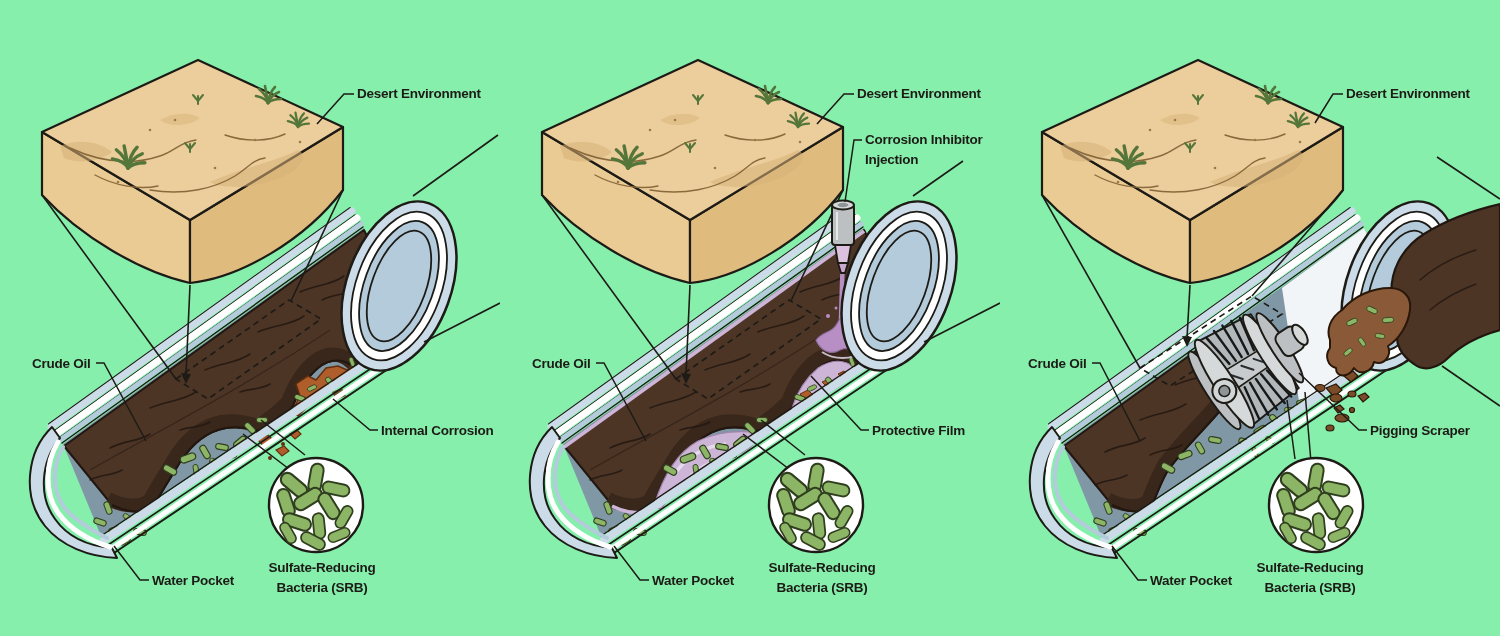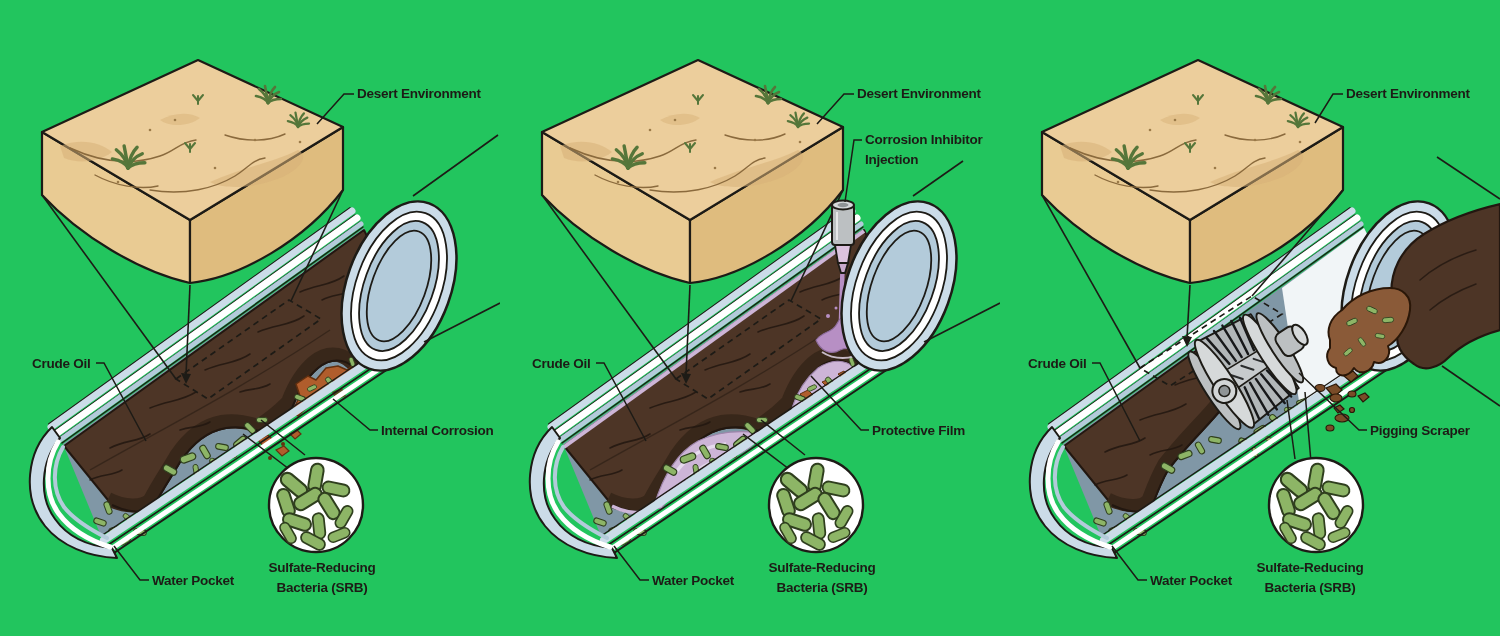--- a/index.html
+++ b/index.html
@@ -1,16 +1,16 @@
 <!DOCTYPE html>
 <html style="--ink: #1d1b16; --sand: #ecce9c; --sandL: #e9cb93; --sandR: #dfbc7e; --sandShade: #d7b178; --sandLine: #8a6a3d; --plant: #55763a; --pipe: #cbdce8; --pipeDeep: #b3cbda; --water: #8097a6; --oil: #4d3526; --oilFace: #38271a; --oilLine: #221710; --bact: #8db566; --bactDark: #2f3f1e; --rust: #b05d2c; --rustDark: #63300f; --film: #cdb5d7; --filmHi: #e9dff0; --fluid: #b78fc4; --metal: #bcc0c2; --metalHi: #d6d9da; --metalDark: #8f9496; --sludgeLight: #8a5a38; --sludgeChunk: #7a4c28; --empty: #f1f5f7;"><head>
 <meta charset="utf-8">
 <style>
   html,body{margin:0;padding:0;background:#ffffff;}
-  .stage{position:relative;width:1500px;height:636px;background:#22c55e;display:flex;overflow:hidden;
+  .stage{position:relative;width:1500px;height:636px;background:#86efac;display:flex;overflow:hidden;
          font-family:"Liberation Sans",sans-serif;}
   svg.panel{width:500px;height:636px;display:block;flex:0 0 auto;}
   .lead{fill:none;stroke:var(--ink);stroke-width:1.5;}
   .lbl{font-family:"Liberation Sans",sans-serif;font-weight:700;font-size:13.5px;
        letter-spacing:-0.25px;fill:var(--ink);}
   .lbl.c{text-anchor:middle;}
   .deco{fill:none;stroke:var(--ink);stroke-width:1.6;}
 </style>
 </head>
 <body>

